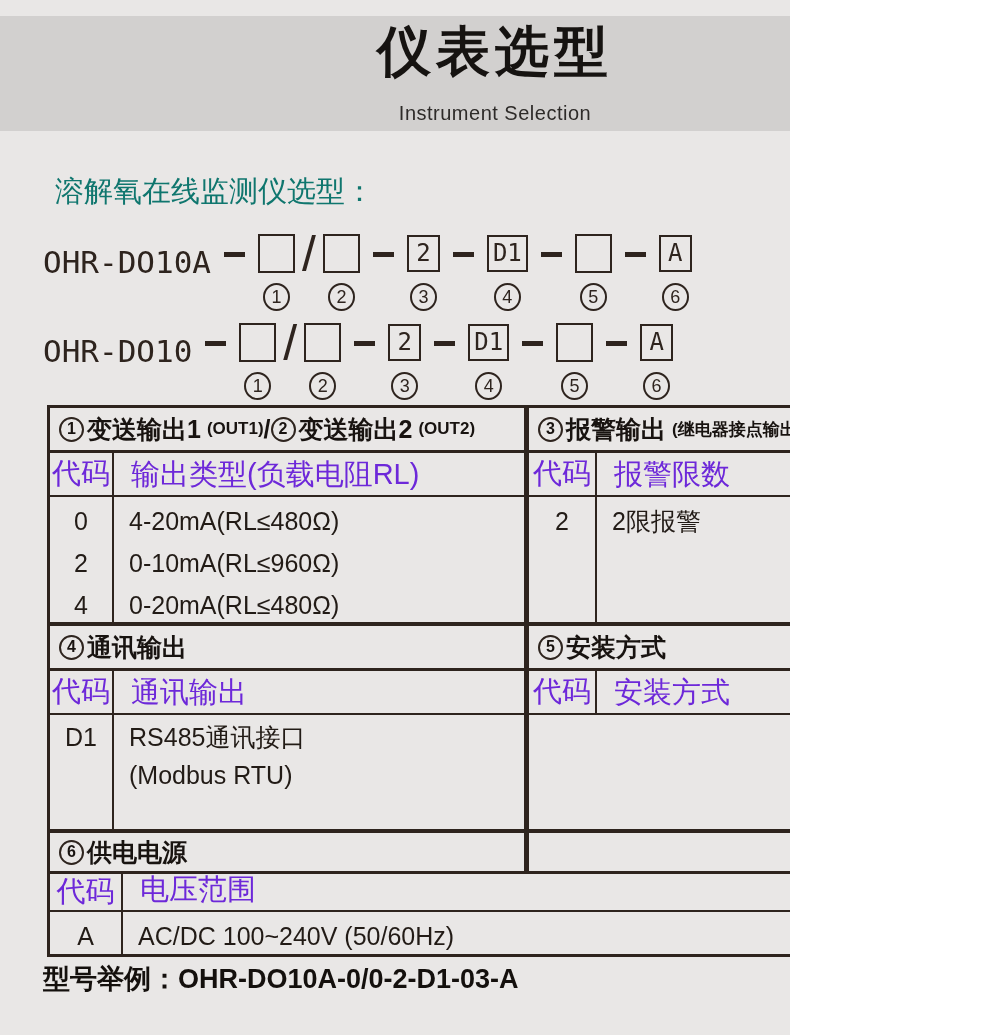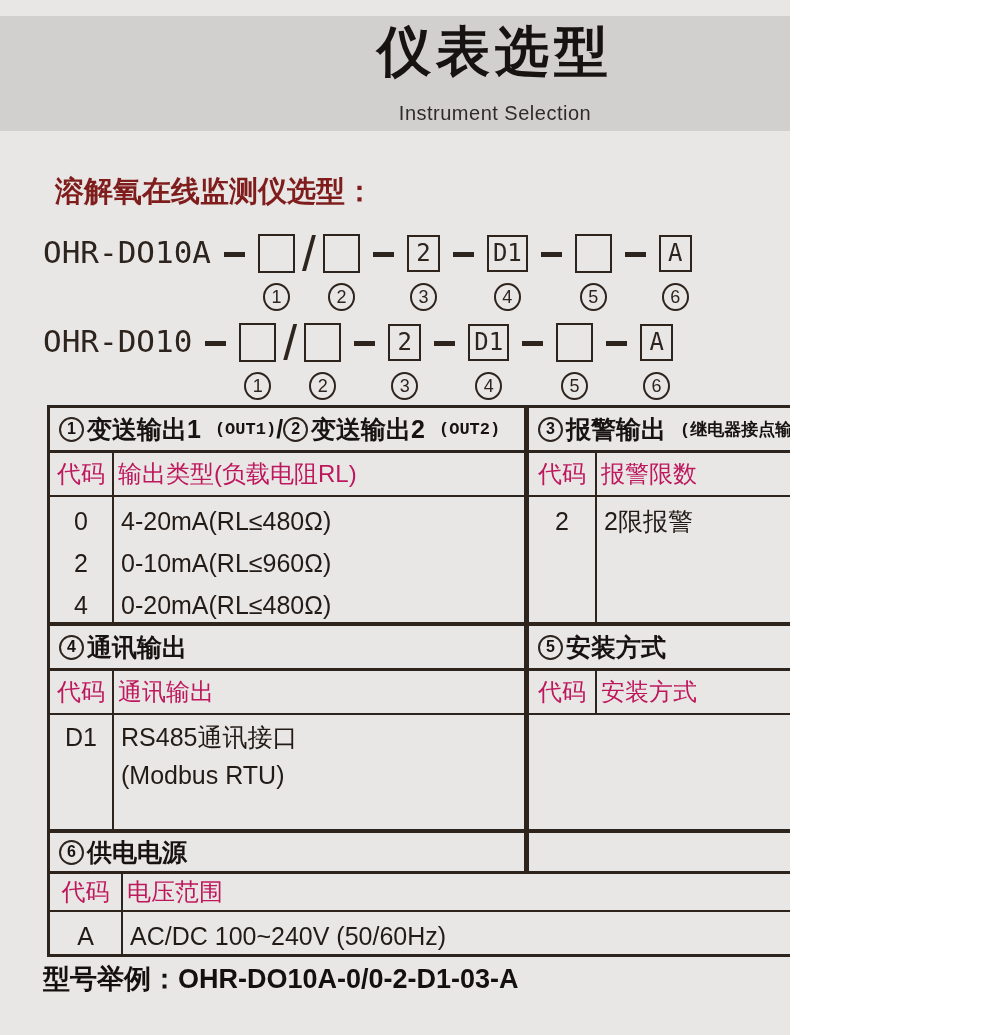--- a/index.html
+++ b/index.html
@@ -21,34 +21,34 @@
   .title-band{
     position:absolute;top:16px;left:0;width:990px;height:115px;
     background:var(--band-bg);
     display:flex;flex-direction:column;align-items:center;justify-content:center;
   }
   .title-cn{font-size:54px;font-weight:600;letter-spacing:5px;color:#161311;line-height:1.1;}
   .title-en{font-size:20px;font-weight:400;color:#2e2b29;margin-top:21px;letter-spacing:0.5px;}
   
   .sel-heading{
     position:absolute;top:172px;left:55px;
-    font-size:29px;font-weight:bold;color:#7f1d1d;
+    font-size:29px;font-weight:normal;color:#0f766e;
   }
   
   .model-line{
     position:absolute;left:43px;
     display:flex;align-items:flex-start;
   }
   .model-line.l1{top:231px;}
   .model-line.l2{top:320px;}
   .model-name{
     font-family:"DejaVu Sans Mono", monospace;
     font-size:31px;font-weight:500;letter-spacing:0px;
     color:var(--ink);
-    margin-top:6px;line-height:1;
+    margin-top:16px;line-height:1;
   }
   .dash{
     width:21px;height:5px;background:var(--ink);
     margin:21px 13px 0 13px;flex:none;
   }
   .slash{
     font-size:50px;line-height:46px;font-weight:400;color:var(--ink);
     margin:0 7px;flex:none;
   }
   .slot{display:flex;flex-direction:column;align-items:center;flex:none;}
@@ -78,46 +78,46 @@
   .sect{display:flex;}
   .sect + .sect{border-top:4px solid var(--ink);}
   .panel-l{width:479px;border-right:5px solid var(--ink);box-sizing:border-box;flex:none;}
   .panel-r{flex:1;box-sizing:border-box;}
   .hdr{
     height:42px;border-bottom:3px solid var(--ink);
     display:flex;align-items:center;padding-left:9px;
     font-size:25px;font-weight:bold;color:#181310;
     box-sizing:content-box;white-space:nowrap;
   }
-  .hdr .small{font-size:17px;font-weight:bold;margin-left:14px;letter-spacing:0;font-family:Liberation Mono, monospace;}
+  .hdr .small{font-size:17px;font-weight:bold;margin-left:6px;letter-spacing:0;}
   .num-circle{
     display:inline-flex;align-items:center;justify-content:center;
     width:25px;height:25px;border:2px solid var(--ink);border-radius:50%;
     box-sizing:border-box;font-size:16px;font-weight:bold;
     margin-right:3px;flex:none;
   }
   .subrow{
     height:42px;border-bottom:2px solid var(--ink);
-    display:flex;align-items:center;
-    font-size:24px;color:#be185d;
+    display:flex;align-items:flex-end;
+    font-size:29px;color:#6d28d9;
   }
   .subrow .codecol, .datarow .codecol{
     width:62px;flex:none;align-self:stretch;
     border-right:2px solid var(--ink);
     display:flex;flex-direction:column;align-items:center;justify-content:center;
   }
   .panel-r .subrow .codecol, .panel-r .datarow .codecol{width:66px;}
-  .subrow .desccol{padding-left:4px;}
+  .subrow .desccol{padding-left:17px;}
   .datarow{display:flex;font-size:25px;color:#221b16;}
   .sect-a .datarow{height:125px;}
   .sect-b .datarow{height:114px;}
   .datarow .codecol{justify-content:flex-start;padding-top:3px;}
   .datarow .codecol div{line-height:42px;}
   .sect-b .datarow .codecol div{line-height:38px;}
-  .datarow .desccol{padding-left:7px;padding-top:3px;}
+  .datarow .desccol{padding-left:15px;padding-top:3px;}
   .datarow .desccol div{line-height:42px;white-space:nowrap;}
   .sect-b .datarow .desccol div{line-height:38px;}
   
   .sect-c{display:block;}
   .c-hdr-row{display:flex;border-bottom:3px solid var(--ink);}
   .c-hdr-left{
     width:479px;flex:none;box-sizing:border-box;border-right:5px solid var(--ink);
     height:38px;display:flex;align-items:center;padding-left:9px;
     font-size:25px;font-weight:bold;color:#181310;
   }

